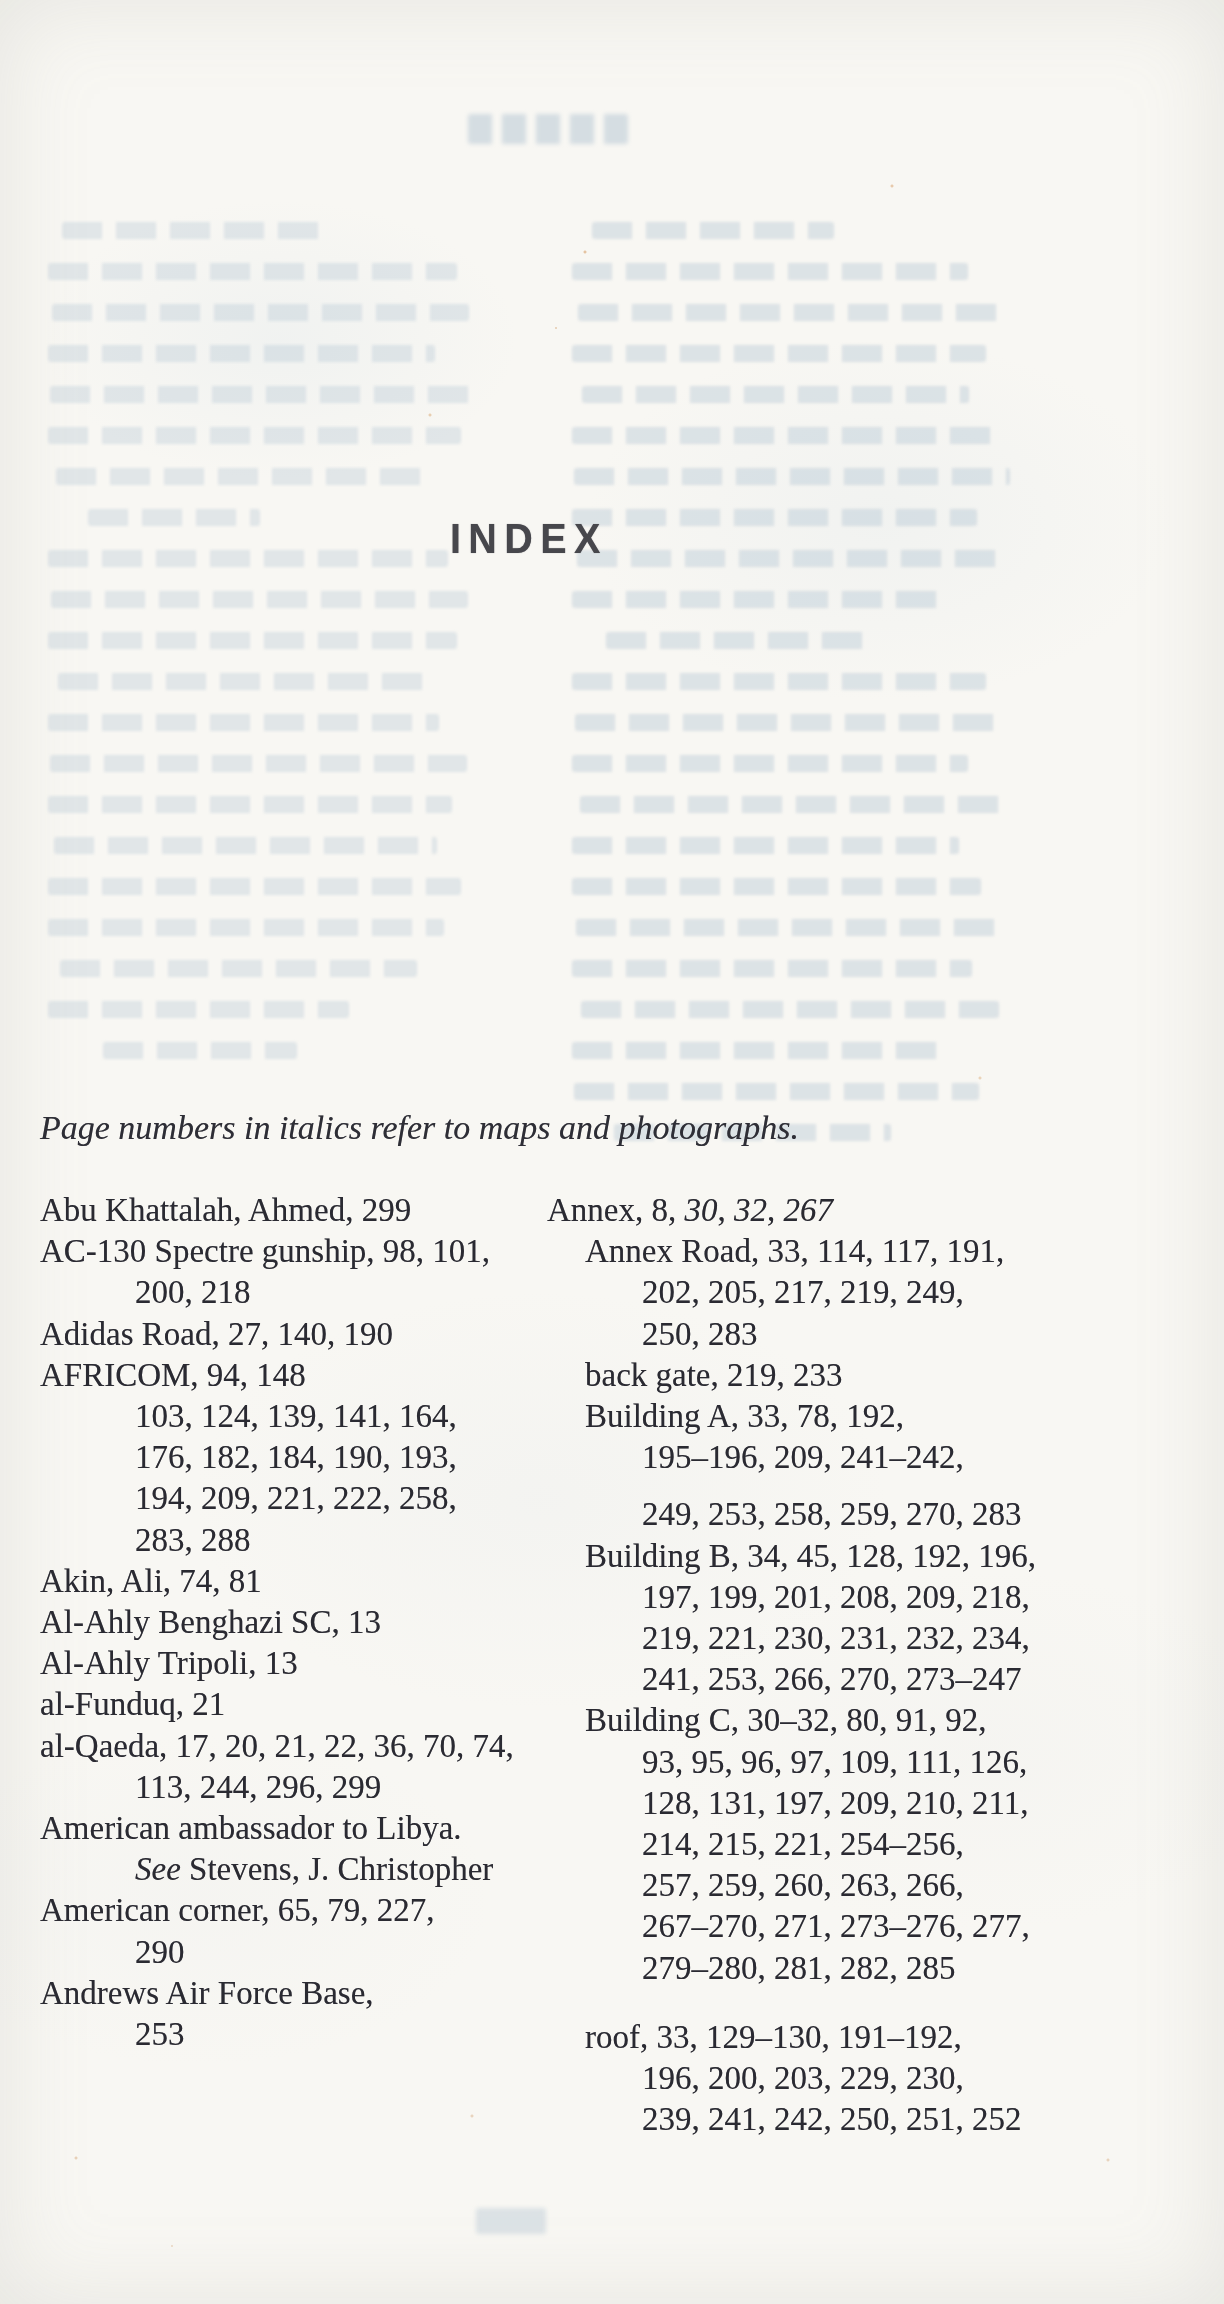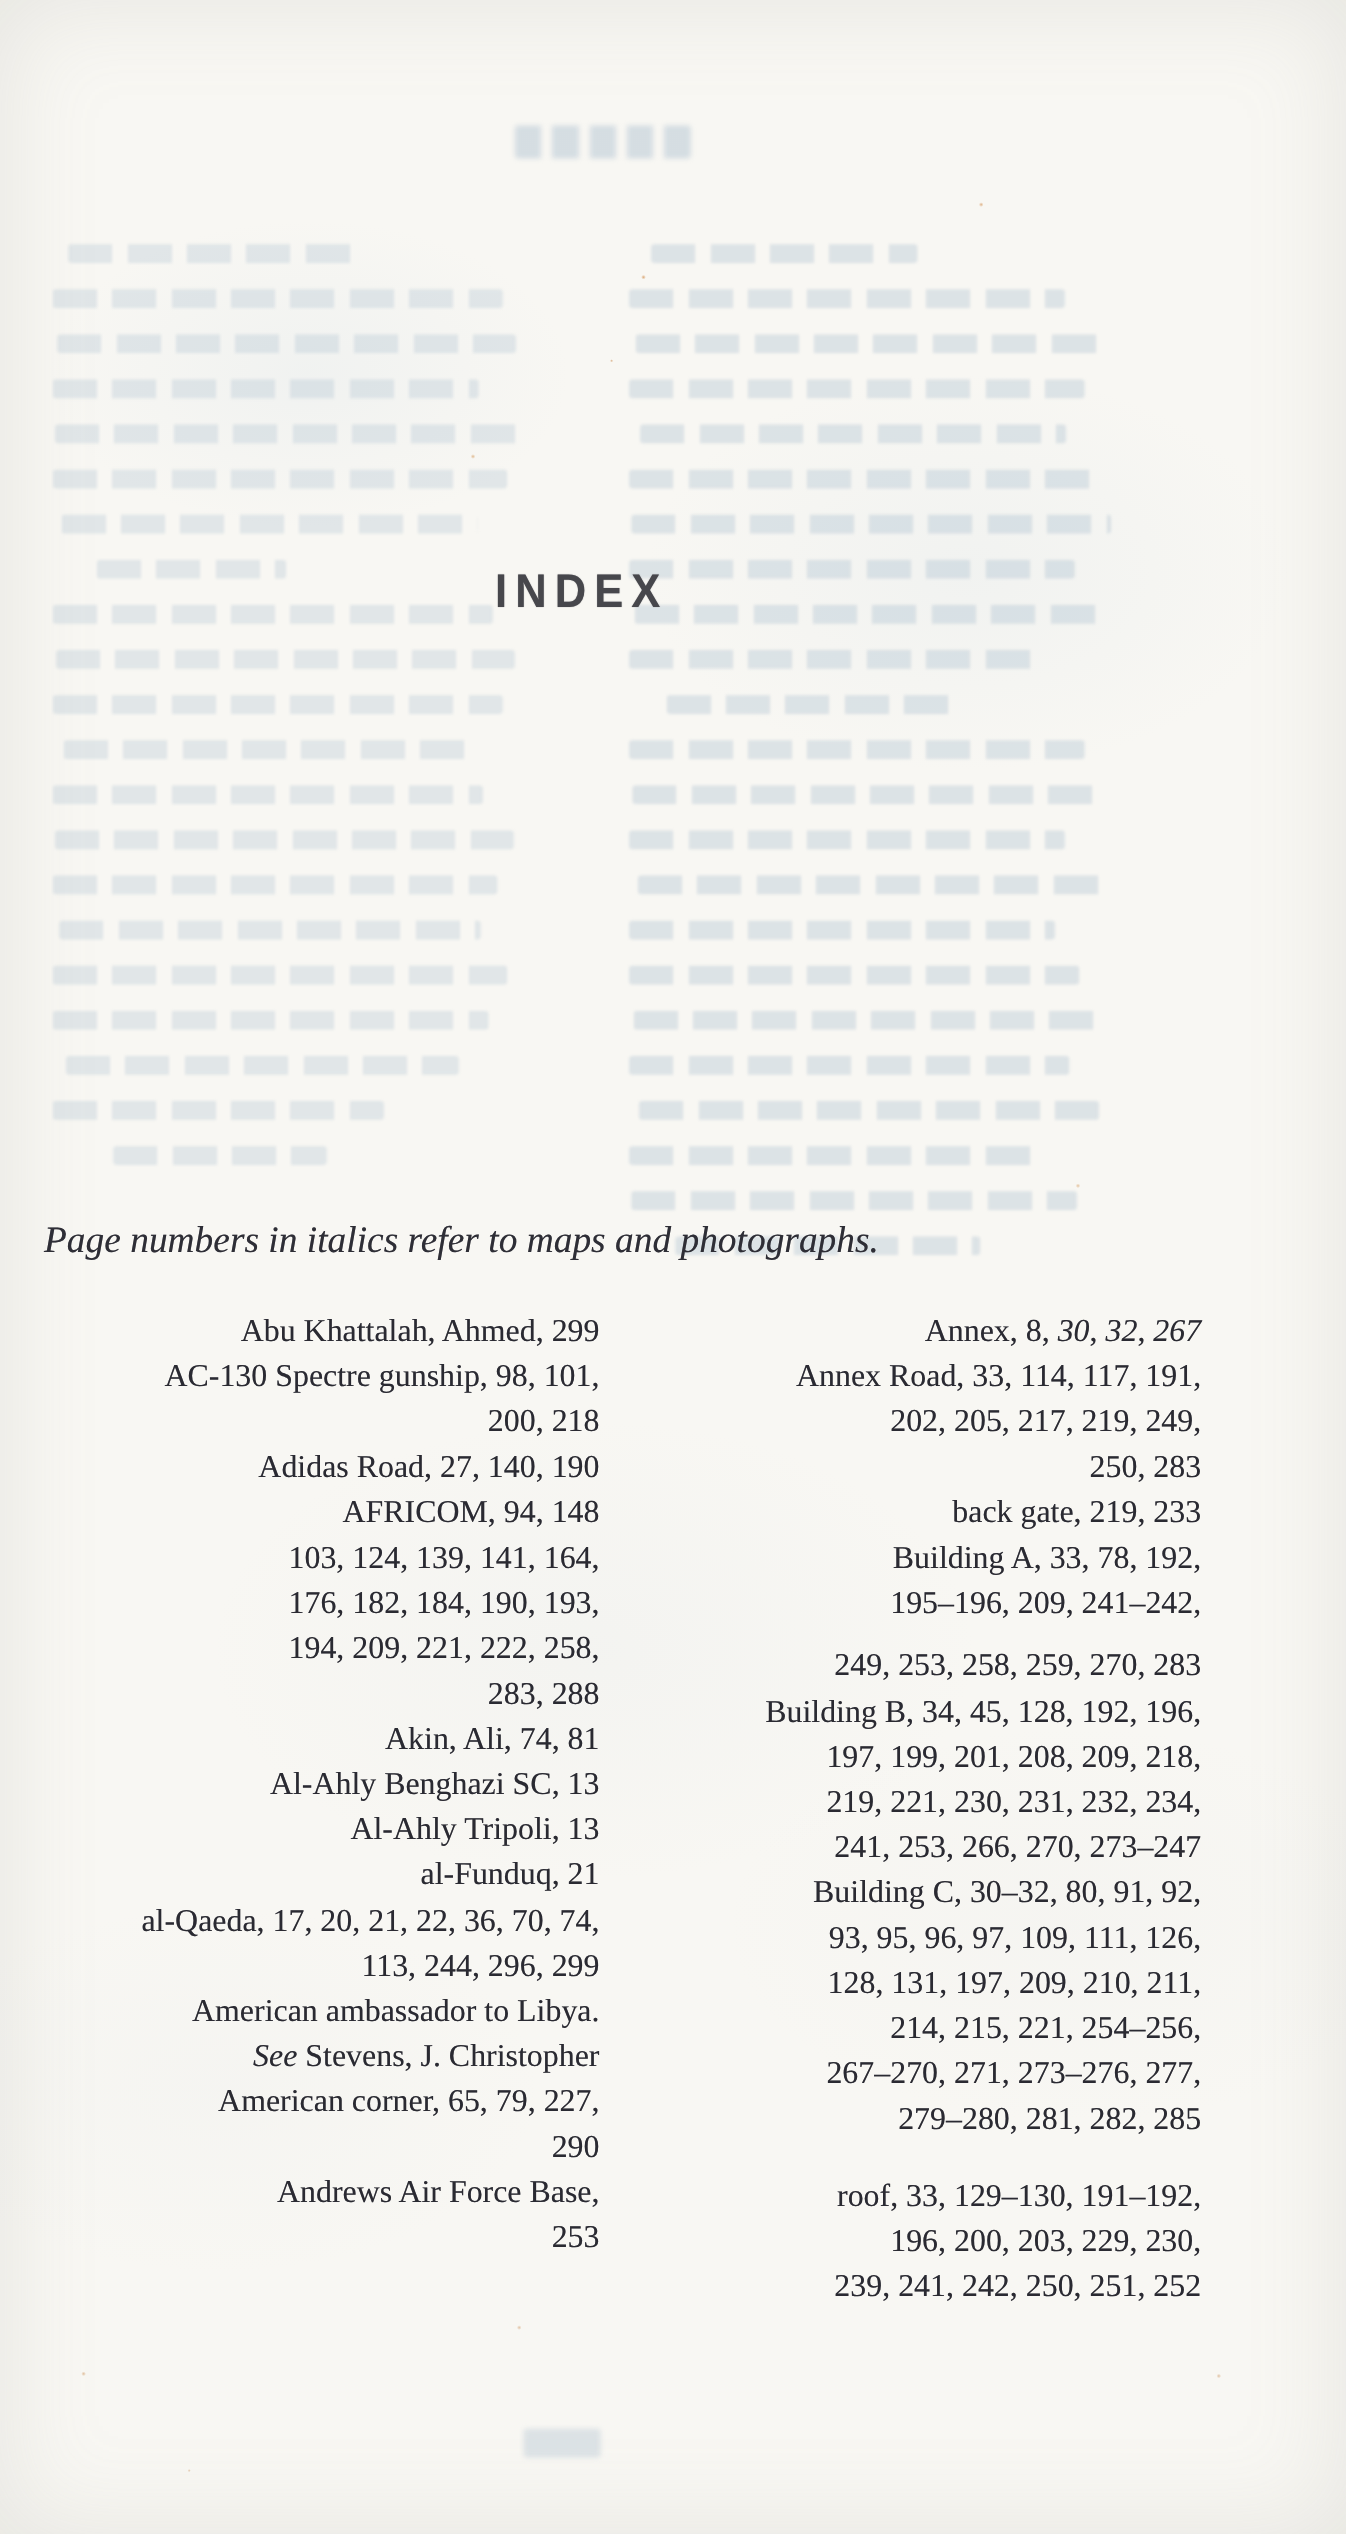--- a/index.html
+++ b/index.html
@@ -36,24 +36,23 @@
     transform:scaleX(.92);transform-origin:left center;
     text-shadow:0 0 1px rgba(70,70,76,.6);
   }
   .note{
     position:absolute;left:40px;top:1106px;margin:0;
     font-style:italic;font-size:34px;line-height:44px;color:#2e2e36;
     text-shadow:0 0 .6px rgba(46,46,54,.5);
   }
   .col{
     position:absolute;top:1190px;
-    font-size:29px;line-height:41.2px;
+    font-size:33px;line-height:41.2px;
     color:#2a2a32;
     text-shadow:0 0 .6px rgba(42,42,50,.45);
-    text-align:right;
   }
   .col-left{left:40px;width:505px;}
   .col-right{left:547px;width:545px;}
   .iline{white-space:nowrap;}
   .iline .it{font-style:italic;}
   
   .ghost-col{position:absolute;pointer-events:none;}
   .gline{
     height:17px;border-radius:3px;
     filter:blur(1.6px);
@@ -155,20 +154,21 @@
       <div class="iline" style="padding-left: 95px;"><span>195–196, 209, 241–242,</span></div>
       <div class="iline" style="padding-left: 95px; margin-top: 16px;"><span>249, 253, 258, 259, 270, 283</span></div>
       <div class="iline" style="padding-left: 38px;"><span>Building B, 34, 45, 128, 192, 196,</span></div>
       <div class="iline" style="padding-left: 95px;"><span>197, 199, 201, 208, 209, 218,</span></div>
       <div class="iline" style="padding-left: 95px;"><span>219, 221, 230, 231, 232, 234,</span></div>
       <div class="iline" style="padding-left: 95px;"><span>241, 253, 266, 270, 273–247</span></div>
       <div class="iline" style="padding-left: 38px;"><span>Building C, 30–32, 80, 91, 92,</span></div>
       <div class="iline" style="padding-left: 95px;"><span>93, 95, 96, 97, 109, 111, 126,</span></div>
       <div class="iline" style="padding-left: 95px;"><span>128, 131, 197, 209, 210, 211,</span></div>
       <div class="iline" style="padding-left: 95px;"><span>214, 215, 221, 254–256,</span></div>
+      <div class="iline" style="padding-left: 95px;"><span>257, 259, 260, 263, 266,</span></div>
       <div class="iline" style="padding-left: 95px;"><span>267–270, 271, 273–276, 277,</span></div>
       <div class="iline" style="padding-left: 95px;"><span>279–280, 281, 282, 285</span></div>
       <div class="iline" style="padding-left: 38px; margin-top: 28px;"><span>roof, 33, 129–130, 191–192,</span></div>
       <div class="iline" style="padding-left: 95px;"><span>196, 200, 203, 229, 230,</span></div>
       <div class="iline" style="padding-left: 95px;"><span>239, 241, 242, 250, 251, 252</span></div>
     </div>
 
 </div>
 
 </body></html>

